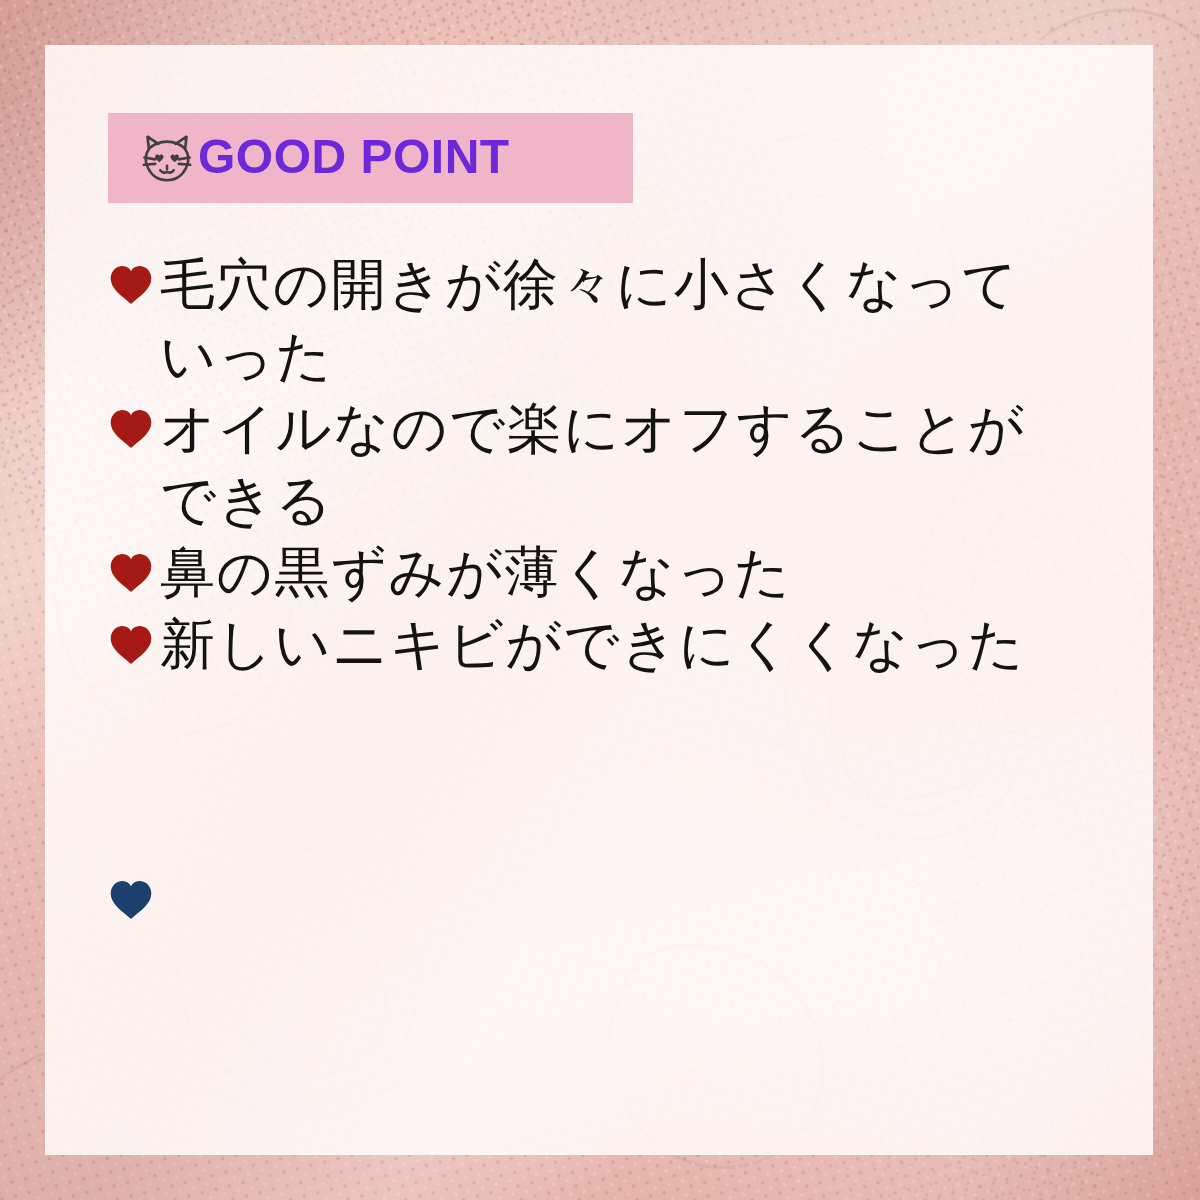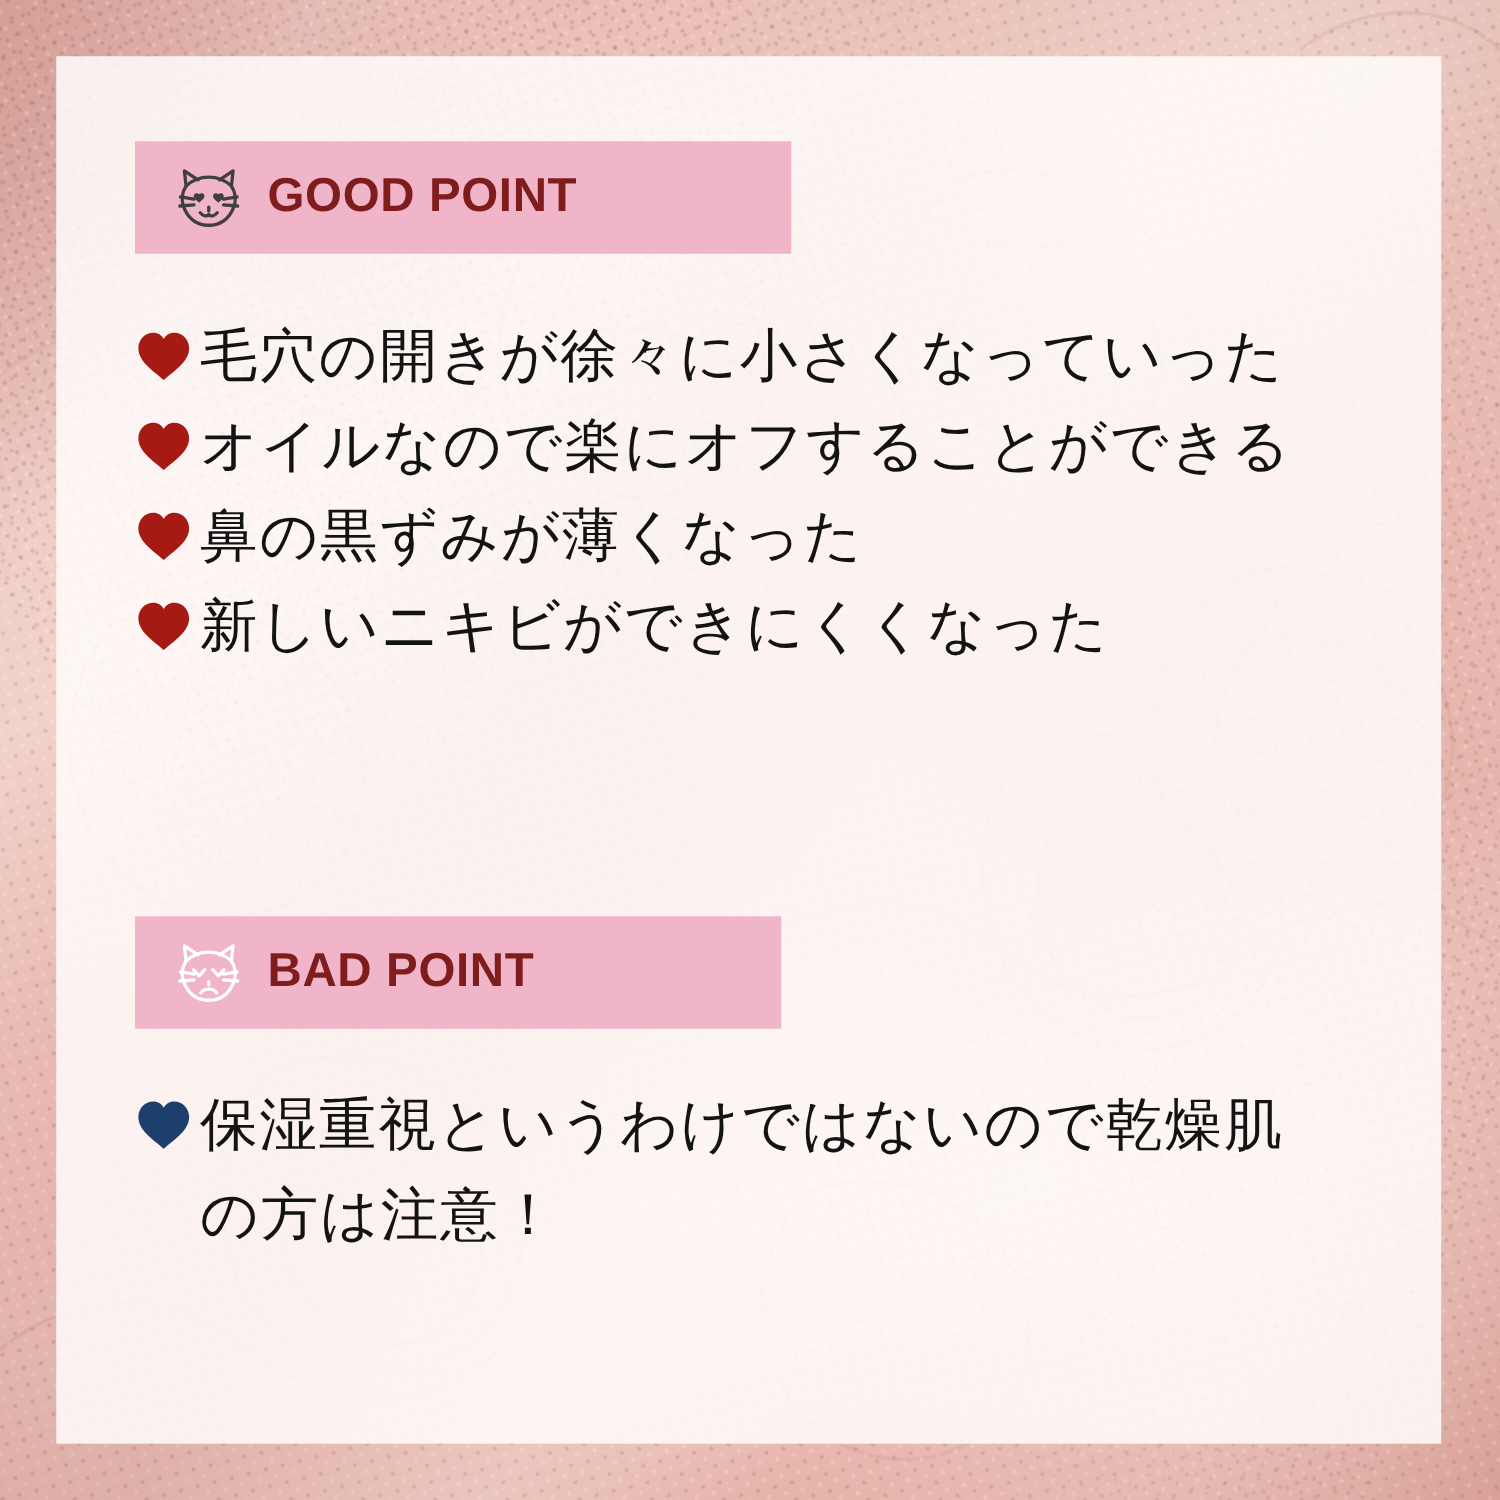--- a/index.html
+++ b/index.html
@@ -121,28 +121,28 @@
   .heading-icon {
     flex: 0 0 auto;
     width: 58px;
     height: 58px;
     margin-right: 2px;
     display: block;
   }
   .heading-icon svg { width: 100%; height: 100%; display: block; }
 
   .heading-label {
-    color: #7f1d1d;
+    color: #6d28d9;
     font-family: "Liberation Sans", "DejaVu Sans", sans-serif;
-    font-size: 38px;
+    font-size: 48px;
     font-weight: bold;
     letter-spacing: 0.5px;
     line-height: 1;
     white-space: nowrap;
-    margin-left: 16px;
+    margin-left: 0;
     margin-top: -2px;
   }
 
   
   .bullet-list {
     position: absolute;
     left: 108px;
     width: 960px;
   }
   #list-good { top: 248px; }
@@ -158,21 +158,21 @@
     flex: 0 0 auto;
     width: 46px;
     height: 42px;
     margin-top: 16px;
     margin-right: 6px;
   }
   .bullet-heart svg { width: 100%; height: 100%; display: block; }
 
   .bullet-text {
     font-family: "DejaVu Sans", "Liberation Sans", sans-serif;
-    font-size: 46px;
+    font-size: 55px;
     line-height: 72px;
     color: #131313;
     letter-spacing: 1.5px;
     white-space: pre-line;
     font-weight: 400;
   }
 
   
   .bullet-text.wrap { display: block; }
 </style>
@@ -284,46 +284,24 @@
         <svg viewBox="0 0 32 30" aria-hidden="true">
           <path d="M16 28.5 C9.5 23 1.5 17.8 1.5 10.4 C1.5 5.3 5.3 1.5 10 1.5 C12.9 1.5 14.9 3 16 5.2 C17.1 3 19.1 1.5 22 1.5 C26.7 1.5 30.5 5.3 30.5 10.4 C30.5 17.8 22.5 23 16 28.5 Z" fill="#a61a14"></path>
         </svg>
       </span>
       <span class="bullet-text">新しいニキビができにくくなった</span>
     </div>
 
 
   </div>
 
-  <div class="heading-bar" id="heading-bad" style="background:#f0b5c9;">
-    <span class="heading-icon">
-      <svg viewBox="0 0 64 64" aria-hidden="true">
-        <g fill="none" stroke="#ffffff" stroke-width="2.9" stroke-linecap="round" stroke-linejoin="round">
-
-          <path d="M12 22 L10.5 8.5 L22.5 16.5 M52 22 L53.5 8.5 L41.5 16.5"></path>
-          <path d="M12 22 C8 28 7.5 36 11 43 C15.5 52 23 56.5 32 56.5 C41 56.5 48.5 52 53 43 C56.5 36 56 28 52 22 C46.5 16.5 39.5 14 32 14 C24.5 14 17.5 16.5 12 22 Z"></path>
-
-          <path d="M7 31.5 L19 33.5 M6.5 39.5 L19 38.5 M57 31.5 L45 33.5 M57.5 39.5 L45 38.5"></path>
-
-          <path d="M18.5 29.5 L23.5 35 L28.5 29.5"></path>
-          <path d="M35.5 29.5 L40.5 35 L45.5 29.5"></path>
-
-          <path d="M32 40 L32 43"></path>
-          <path d="M25 50 C27.5 45.5 36.5 45.5 39 50"></path>
-        </g>
-      </svg>
-    </span>
-    <span class="heading-label">BAD POINT</span>
+
+  <div class="bullet-list" id="list-bad">
+    <div class="bullet-item">
+      <span class="bullet-heart">
+        <svg viewBox="0 0 32 30" aria-hidden="true">
+          <path d="M16 28.5 C9.5 23 1.5 17.8 1.5 10.4 C1.5 5.3 5.3 1.5 10 1.5 C12.9 1.5 14.9 3 16 5.2 C17.1 3 19.1 1.5 22 1.5 C26.7 1.5 30.5 5.3 30.5 10.4 C30.5 17.8 22.5 23 16 28.5 Z" fill="#1c3f6e"></path>
+        </svg>
+      </span>
+    </div>
   </div>
 
-  <div class="bullet-list" id="list-bad">
-    <div class="bullet-item">
-      <span class="bullet-heart">
-        <svg viewBox="0 0 32 30" aria-hidden="true">
-          <path d="M16 28.5 C9.5 23 1.5 17.8 1.5 10.4 C1.5 5.3 5.3 1.5 10 1.5 C12.9 1.5 14.9 3 16 5.2 C17.1 3 19.1 1.5 22 1.5 C26.7 1.5 30.5 5.3 30.5 10.4 C30.5 17.8 22.5 23 16 28.5 Z" fill="#1c3f6e"></path>
-        </svg>
-      </span>
-      <span class="bullet-text wrap">保湿重視というわけではないので乾燥肌
-の方は注意！</span>
-    </div>
-  </div>
-
 </div>
 
 </body></html>

